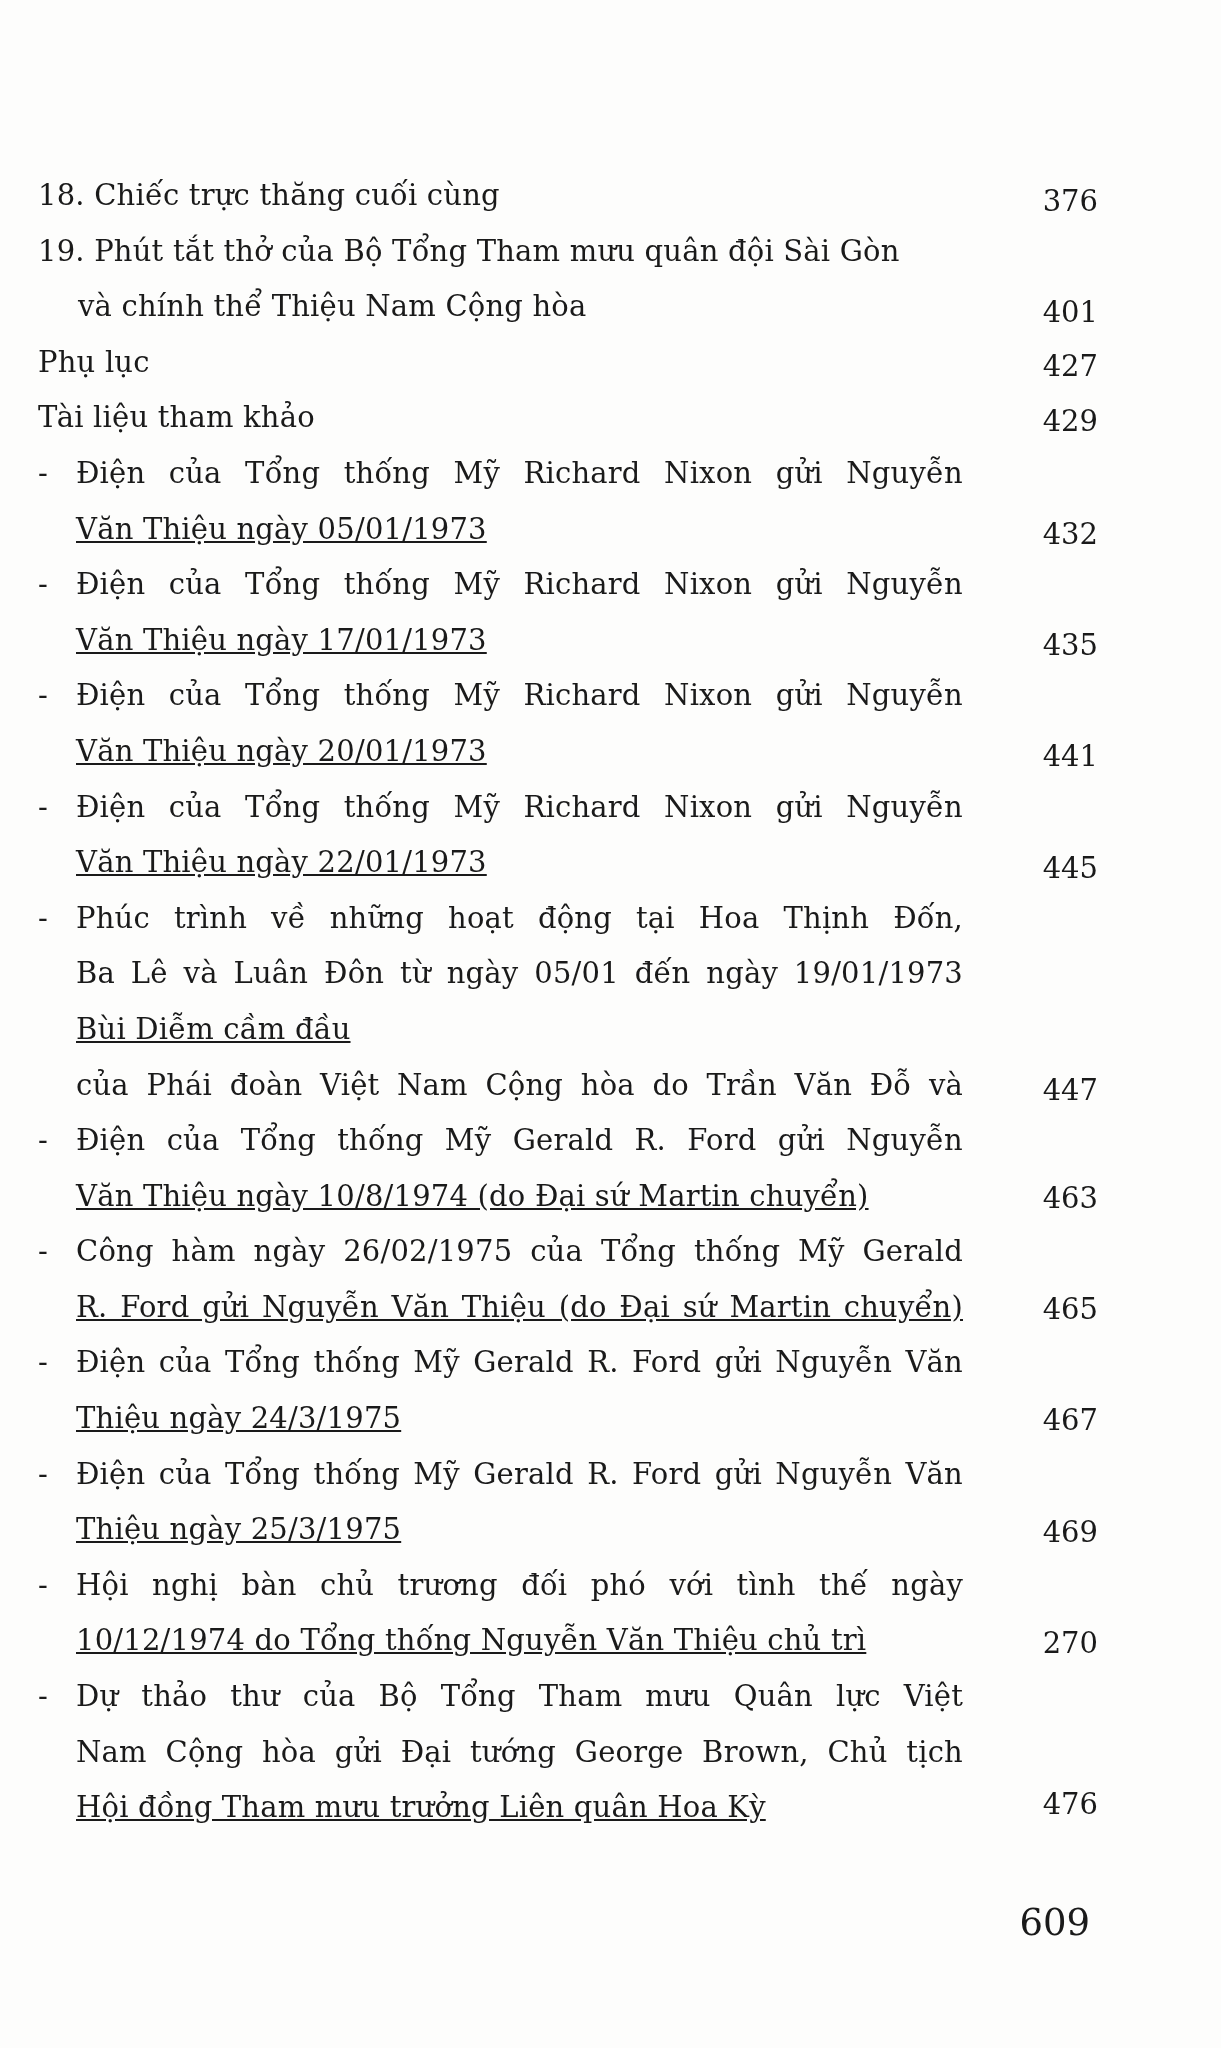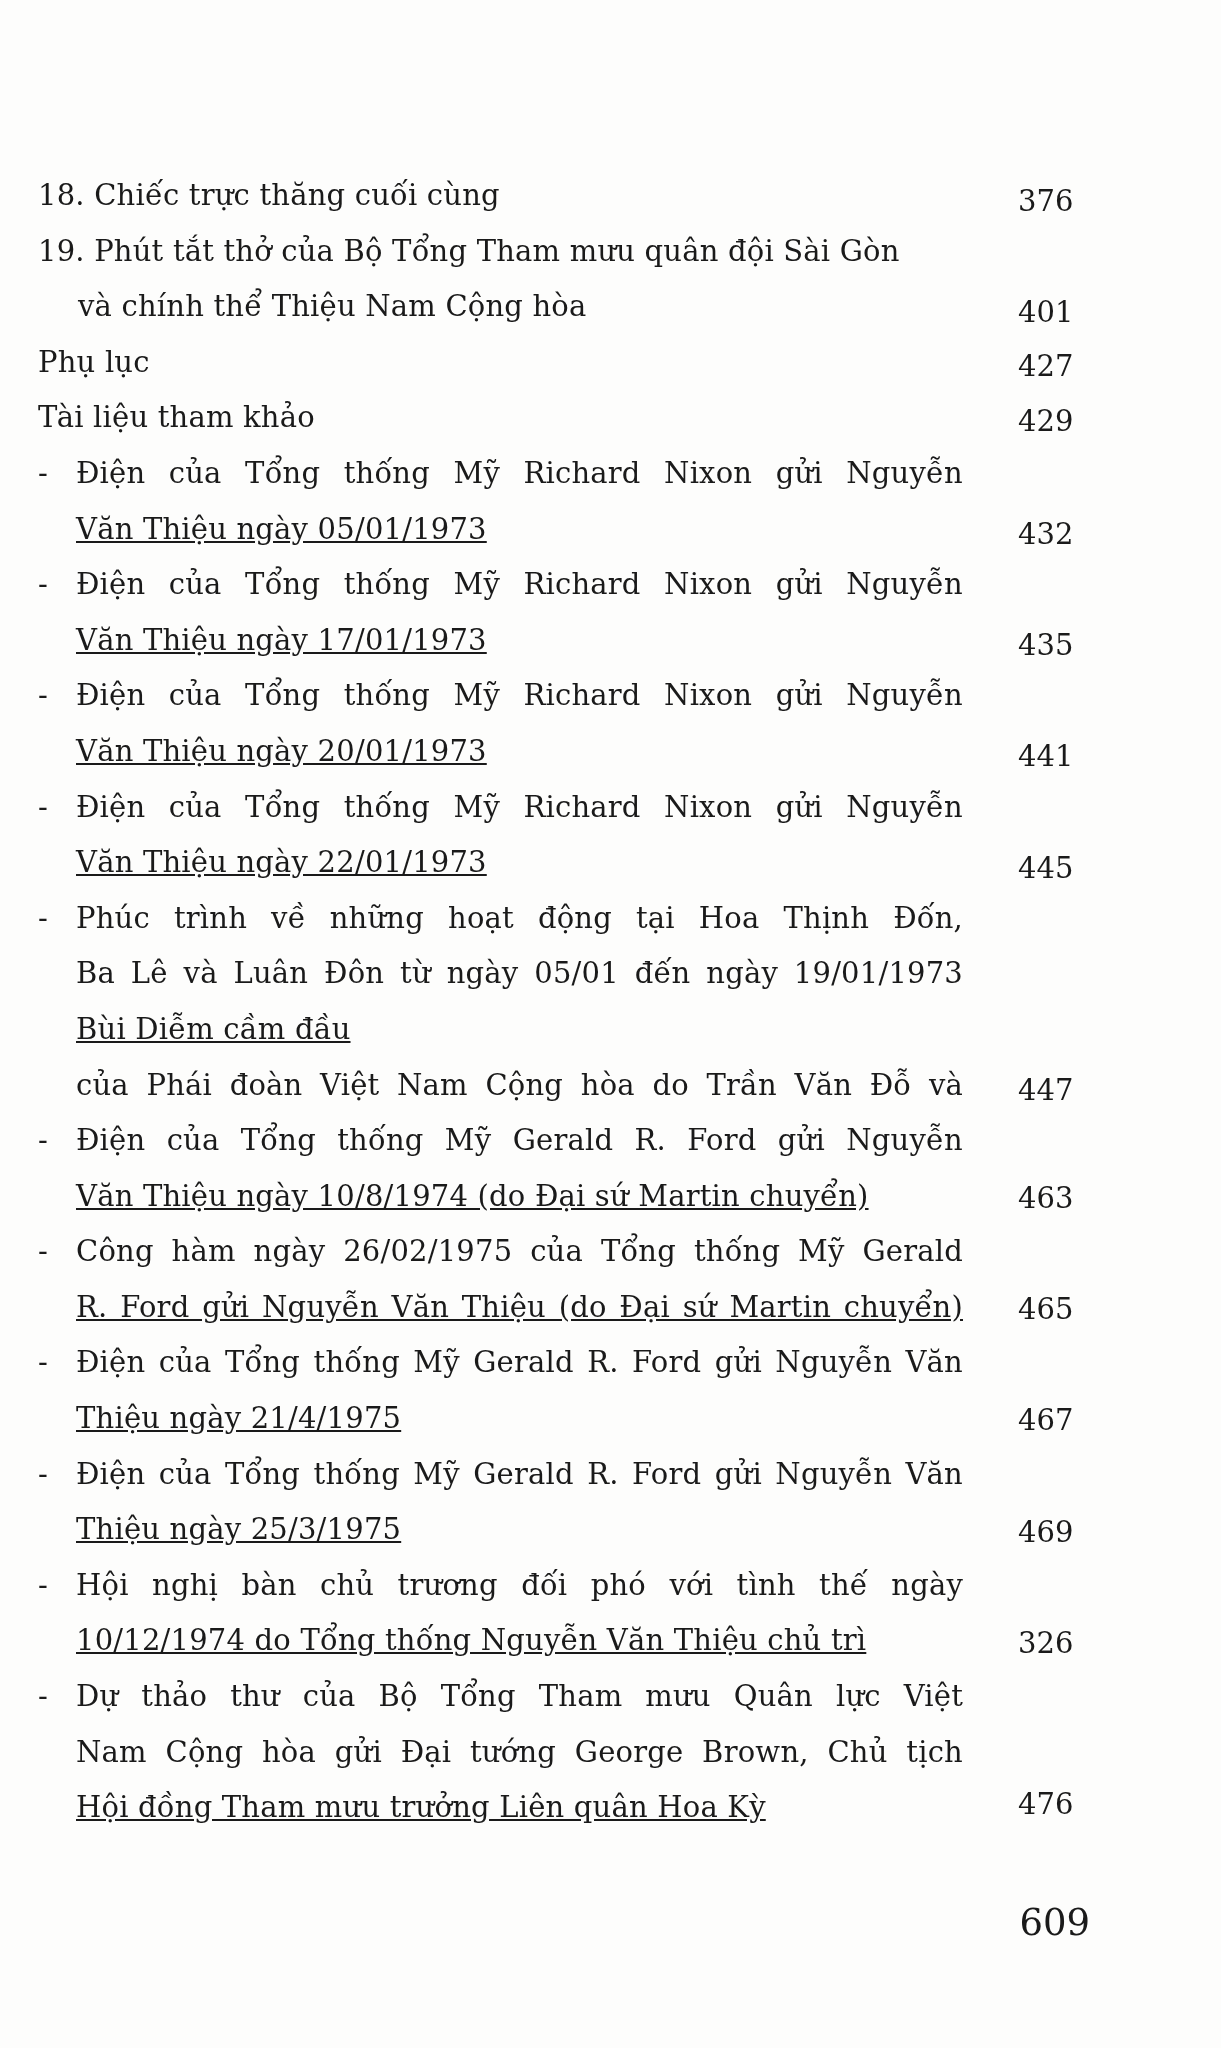--- a/index.html
+++ b/index.html
@@ -13,21 +13,21 @@
   .line {
     display: block; height: 55.6px; line-height: 55.6px; font-size: 29px;
     white-space: nowrap; letter-spacing: 0.2px;
   }
   .entry.num .line.cont { padding-left: 40px; }
   .entry.bullet .line { padding-left: 38px; text-align: justify; text-align-last: justify; width: 887px; }
   .entry.bullet .line.last { text-align-last: left; text-decoration: underline; }
   .entry.num .line.first { }
   .entry.ital .line { }
   .dash { position: absolute; left: 0; top: 0; height: 55.6px; line-height: 55.6px; font-size: 29px; }
-  .pg { position: absolute; right: 0; font-size: 29px; height: 55.6px; line-height: 55.6px; width: 80px; }
+  .pg { position: absolute; right: 0; font-size: 29px; height: 55.6px; line-height: 55.6px; text-align: right; width: 80px; }
   .folio { position: absolute; left: 1010px; top: 1895px; width: 80px; text-align: right; font-size: 37px; line-height: 55.6px; }
 </style>
 </head>
 <body>
 
 <div class="page">
   <div class="toc">
 
     <div class="entry num">
       <span class="line first">18. Chiếc trực thăng cuối cùng</span>
@@ -97,36 +97,36 @@
     <div class="entry bullet">
       <span class="dash">-</span>
       <span class="line">Công hàm ngày 26/02/1975 của Tổng thống Mỹ Gerald</span>
       <span class="line last" style="text-align-last: justify;">R. Ford gửi Nguyễn Văn Thiệu (do Đại sứ Martin chuyển)</span>
       <span class="pg" style="top:58px">465</span>
     </div>
 
     <div class="entry bullet">
       <span class="dash">-</span>
       <span class="line">Điện của Tổng thống Mỹ Gerald R. Ford gửi Nguyễn Văn</span>
-      <span class="line last">Thiệu ngày 21/4/1975</span>
+      <span class="line last">Thiệu ngày 24/3/1975</span>
       <span class="pg" style="top:58px">467</span>
     </div>
 
     <div class="entry bullet">
       <span class="dash">-</span>
       <span class="line">Điện của Tổng thống Mỹ Gerald R. Ford gửi Nguyễn Văn</span>
       <span class="line last">Thiệu ngày 25/3/1975</span>
       <span class="pg" style="top:58px">469</span>
     </div>
 
     <div class="entry bullet">
       <span class="dash">-</span>
       <span class="line">Hội nghị bàn chủ trương đối phó với tình thế ngày</span>
       <span class="line last">10/12/1974 do Tổng thống Nguyễn Văn Thiệu chủ trì</span>
-      <span class="pg" style="top:58px">326</span>
+      <span class="pg" style="top:58px">270</span>
     </div>
 
     <div class="entry bullet">
       <span class="dash">-</span>
       <span class="line">Dự thảo thư của Bộ Tổng Tham mưu Quân lực Việt</span>
       <span class="line">Nam Cộng hòa gửi Đại tướng George Brown, Chủ tịch</span>
       <span class="line last">Hội đồng Tham mưu trưởng Liên quân Hoa Kỳ</span>
       <span class="pg" style="top:108px">476</span>
     </div>
 

